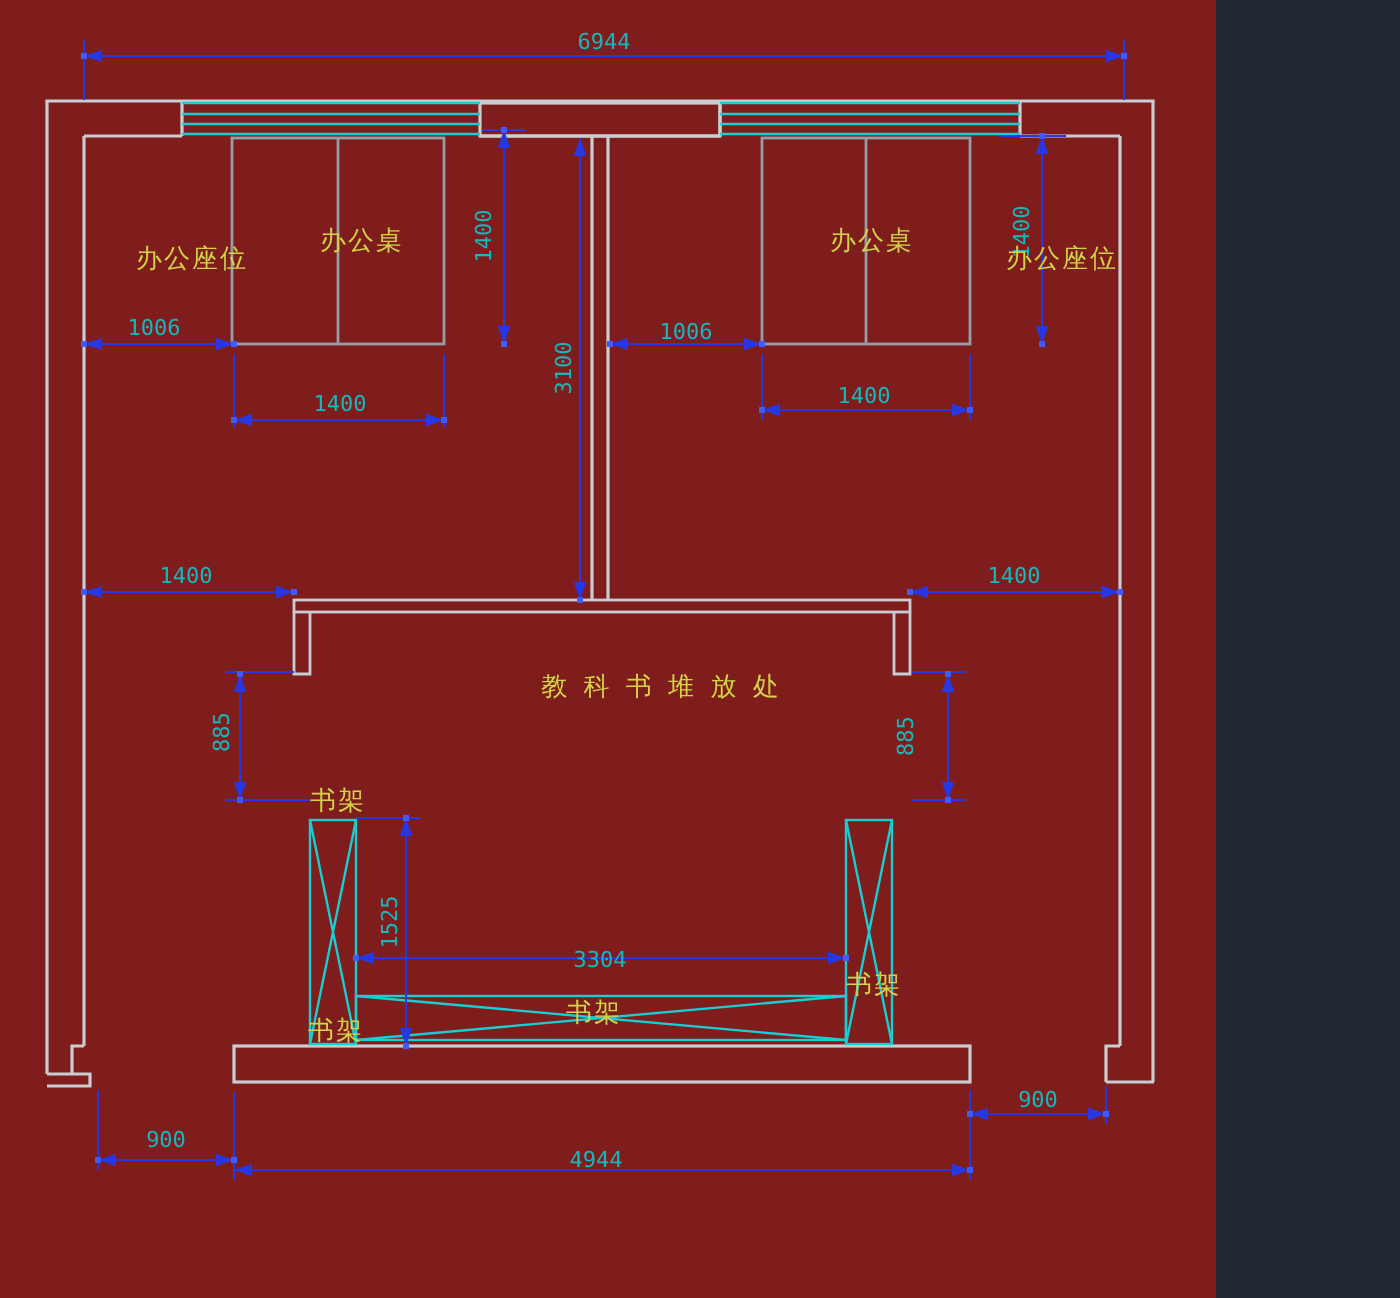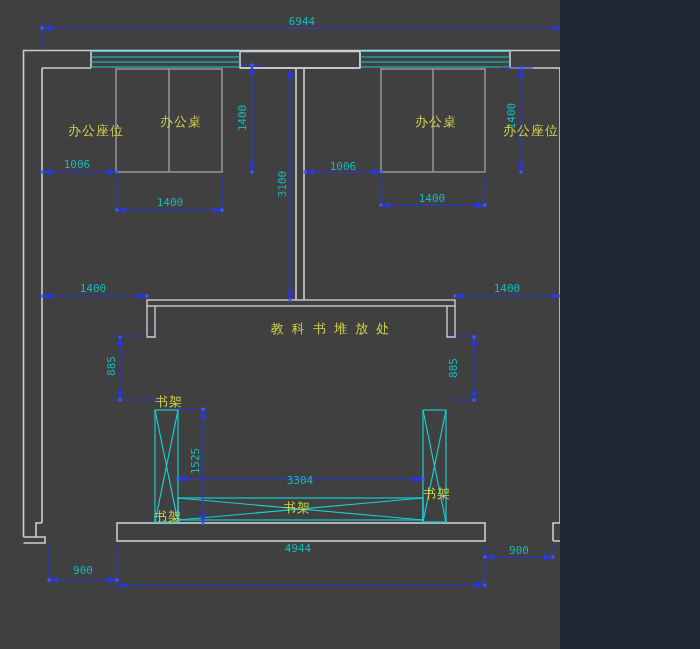--- a/index.html
+++ b/index.html
@@ -1,16 +1,16 @@
 <!DOCTYPE html>
 <html><head>
 <meta charset="utf-8">
 <style>
   html,body{margin:0;padding:0;background:#212833;}
-  #app{position:relative;width:560px;height:649px;background:#404040;overflow:hidden;
+  #app{position:relative;width:608px;height:649px;background:#7f1d1d;overflow:hidden;
        font-family:"DejaVu Sans",sans-serif;}
   #app svg{position:absolute;left:0;top:0;}
   .pos{position:absolute;transform:translate(-50%,-50%);white-space:nowrap;line-height:1;}
   .vert{transform:translate(-50%,-50%) rotate(-90deg);}
   .dim-t{color:#14b9bd;font-family:"DejaVu Sans Mono",monospace;font-size:11px;}
   .lbl{color:#d2d348;font-size:13px;letter-spacing:1px;}
   .lbl-sp{letter-spacing:2px;}
 </style>
 </head>
 <body>
@@ -148,26 +148,26 @@
 <span class="pos dim-t" style="left:170px;top:202px">1400</span>
 <span class="pos dim-t" style="left:343px;top:166px">1006</span>
 <span class="pos dim-t" style="left:432px;top:198px">1400</span>
 <span class="pos dim-t" style="left:93px;top:288px">1400</span>
 <span class="pos dim-t" style="left:507px;top:288px">1400</span>
 <span class="pos dim-t vert" style="left:111px;top:366px">885</span>
 <span class="pos dim-t vert" style="left:453px;top:368px">885</span>
 <span class="pos dim-t vert" style="left:195px;top:461px">1525</span>
 <span class="pos dim-t" style="left:300px;top:480px">3304</span>
 <span class="pos dim-t" style="left:83px;top:570px">900</span>
-<span class="pos dim-t" style="left:298px;top:548px">4944</span>
+<span class="pos dim-t" style="left:298px;top:580px">4944</span>
 <span class="pos dim-t" style="left:519px;top:550px">900</span>
 
 <span class="pos lbl" style="left:96px;top:130px">办公座位</span>
 <span class="pos lbl" style="left:181px;top:121px">办公桌</span>
 <span class="pos lbl" style="left:436px;top:121px">办公桌</span>
 <span class="pos lbl" style="left:531px;top:130px">办公座位</span>
-<span class="pos lbl lbl-sp" style="left:331px;top:328px">教 科 书 堆 放 处</span>
+<span class="pos lbl lbl-sp" style="left:331px;top:344px">教 科 书 堆 放 处</span>
 <span class="pos lbl" style="left:169px;top:401px">书架</span>
 <span class="pos lbl" style="left:168px;top:516px">书架</span>
 <span class="pos lbl" style="left:297px;top:507px">书架</span>
 <span class="pos lbl" style="left:437px;top:493px">书架</span>
 
 </div>
 
 </body></html>

